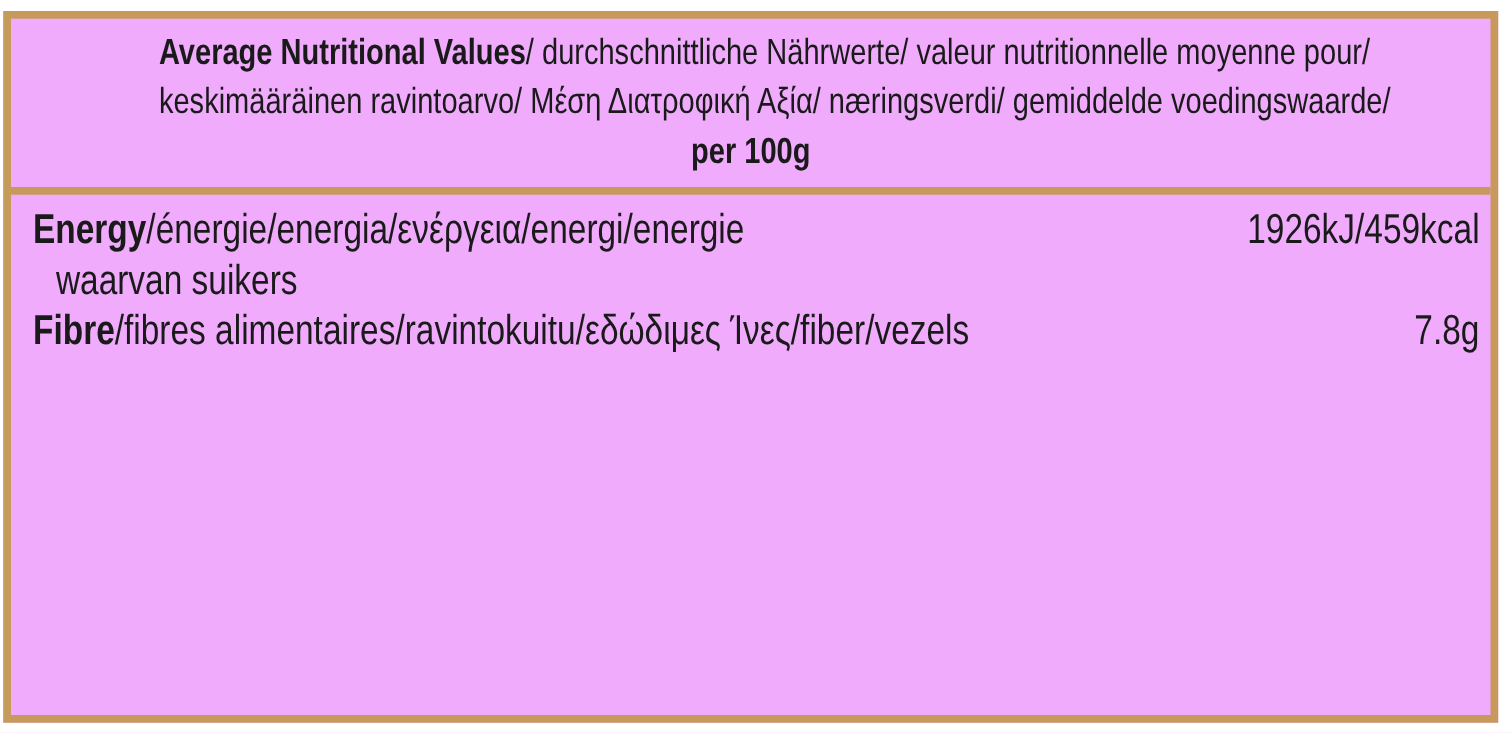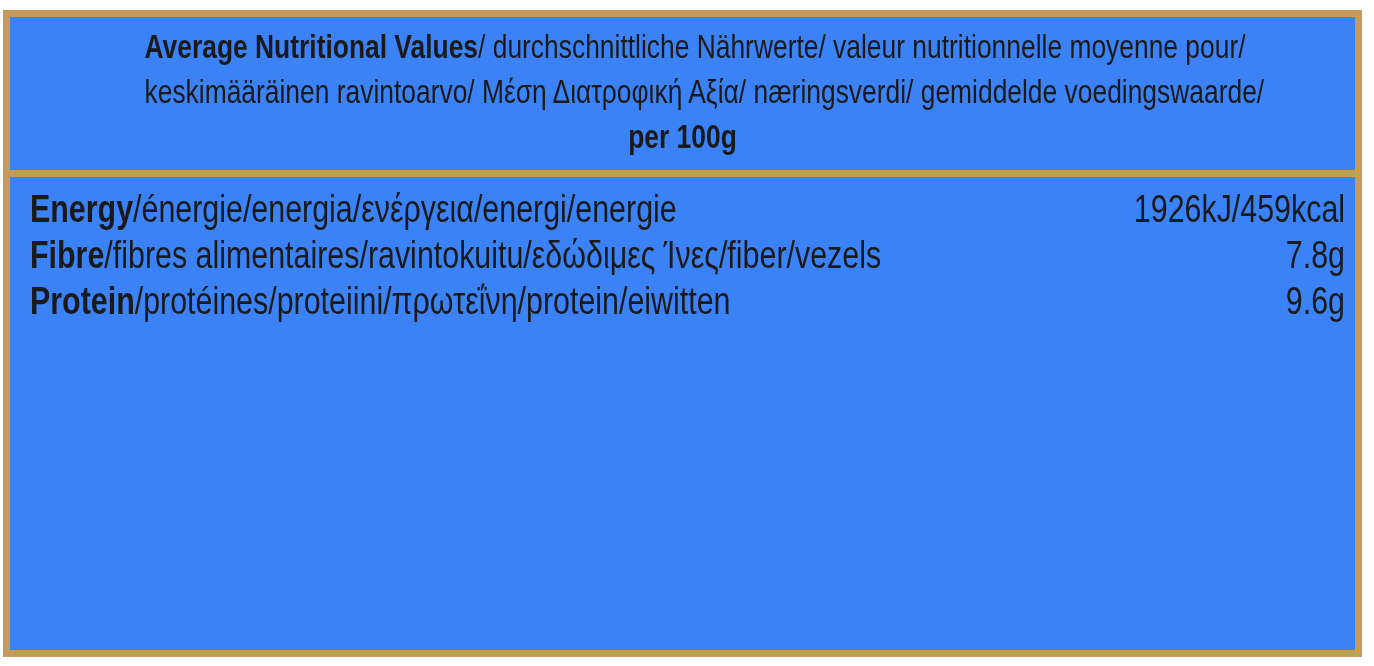--- a/index.html
+++ b/index.html
@@ -13,21 +13,21 @@
     color: #1a1a1a;
   }
   .label-frame {
     position: absolute;
     left: 3px;
     top: 10px;
     width: 1359px;
     height: 647px;
     box-sizing: border-box;
     border: 7px solid #c59a5b;
-    background: #3b82f6;
+    background: #f0abfc;
     display: flex;
     flex-direction: column;
   }
   .header-section {
     height: 153px;
     box-sizing: border-box;
     padding-top: 7px;
     text-align: center;
     font-size: 33px;
     line-height: 45px;
@@ -85,23 +85,23 @@
   </div>
 
   <div class="divider"></div>
 
   <div class="body-section">
 
   <div class="row">
     <span class="text"><b>Energy</b><span>/énergie/energia/ενέργεια/energi/energie</span></span>
     <span class="value">1926kJ/459kcal</span>
   </div>
+      <div class="row indent">
+    <span class="text"><b></b><span>waarvan suikers</span></span>
+    <span class="value"></span>
+  </div>
       <div class="row">
     <span class="text"><b>Fibre</b><span>/fibres alimentaires/ravintokuitu/εδώδιμες Ίνες/fiber/vezels</span></span>
     <span class="value">7.8g</span>
-  </div>
-      <div class="row">
-    <span class="text"><b>Protein</b><span>/protéines/proteiini/πρωτεΐνη/protein/eiwitten</span></span>
-    <span class="value">9.6g</span>
   </div>
     </div>
 
 </div>
 
 </body></html>

